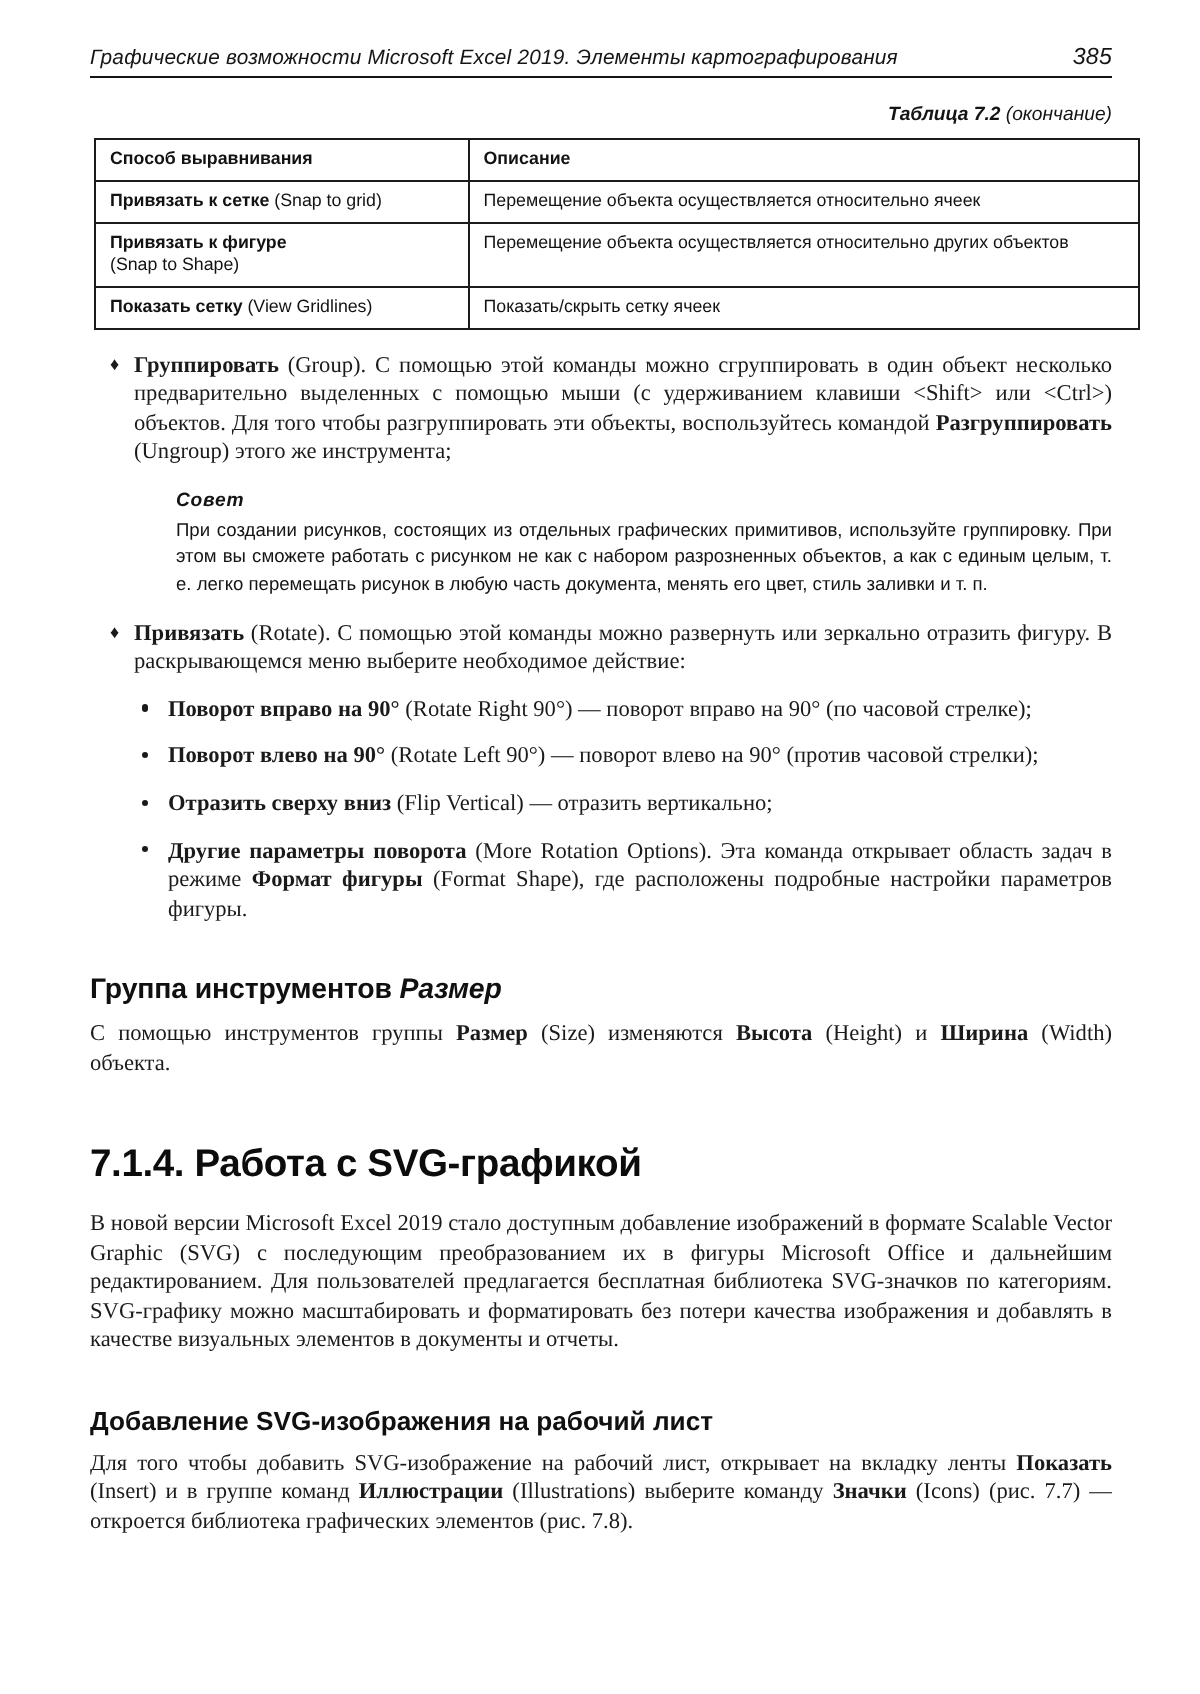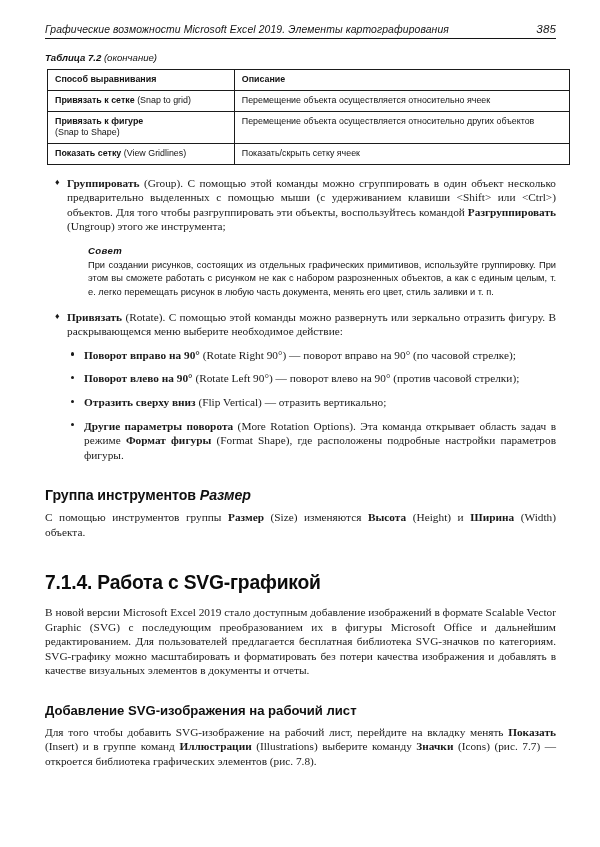--- a/index.html
+++ b/index.html
@@ -45,21 +45,21 @@
   .runhead-title { white-space: nowrap; }
   .runhead-page { font-size: 11.6px; font-weight: 400; }
   .runhead-rule {
     border-top: 1.3px solid #141414;
     width: 511px;
     margin: 0 0 0 0;
   }
 
   
   .table-caption {
-    text-align: left;
+    text-align: right;
     font-family: "Liberation Sans", "DejaVu Sans", sans-serif;
     font-size: 9.6px;
     font-style: italic;
     margin-top: 13px;
     margin-bottom: 6px;
     color: #141414;
   }
   .table-caption .num { font-weight: bold; font-style: italic; }
   .table-caption .tail { font-weight: normal; font-style: italic; }
 
@@ -247,16 +247,16 @@
       </div>
     </div>
 
     <h2 class="h-sub"><span>Группа инструментов </span><i>Размер</i></h2>
     <p class="body"><span>С помощью инструментов группы </span><b class="rb">Размер</b><span> (Size) изменяются </span><b class="rb">Высота</b><span> (Height) и </span><b class="rb">Ширина</b><span> (Width) объекта.</span></p>
 
     <h1 class="h-num">7.1.4. Работа с SVG-графикой</h1>
     <p class="body">В новой версии Microsoft Excel 2019 стало доступным добавление изображений в формате Scalable Vector Graphic (SVG) с последующим преобразованием их в фигуры Microsoft Office и дальнейшим редактированием. Для пользователей предлагается бесплатная библиотека SVG-значков по категориям. SVG-графику можно масштабировать и форматировать без потери качества изображения и добавлять в качестве визуальных элементов в документы и отчеты.</p>
 
     <h3 class="h-min">Добавление SVG-изображения на рабочий лист</h3>
-    <p class="body"><span>Для того чтобы добавить SVG-изображение на рабочий лист, перейдите на вкладку менять </span><b class="rb">Показать</b><span> (Insert) и в группе команд </span><b class="rb">Иллюстрации</b><span> (Illustrations) выберите команду </span><b class="rb">Значки</b><span> (Icons) (рис. 7.7) — откроется библиотека графических элементов (рис. 7.8).</span></p>
+    <p class="body"><span>Для того чтобы добавить SVG-изображение на рабочий лист, открывает на вкладку ленты </span><b class="rb">Показать</b><span> (Insert) и в группе команд </span><b class="rb">Иллюстрации</b><span> (Illustrations) выберите команду </span><b class="rb">Значки</b><span> (Icons) (рис. 7.7) — откроется библиотека графических элементов (рис. 7.8).</span></p>
 
   </div>
 </div>
 
 </body></html>

